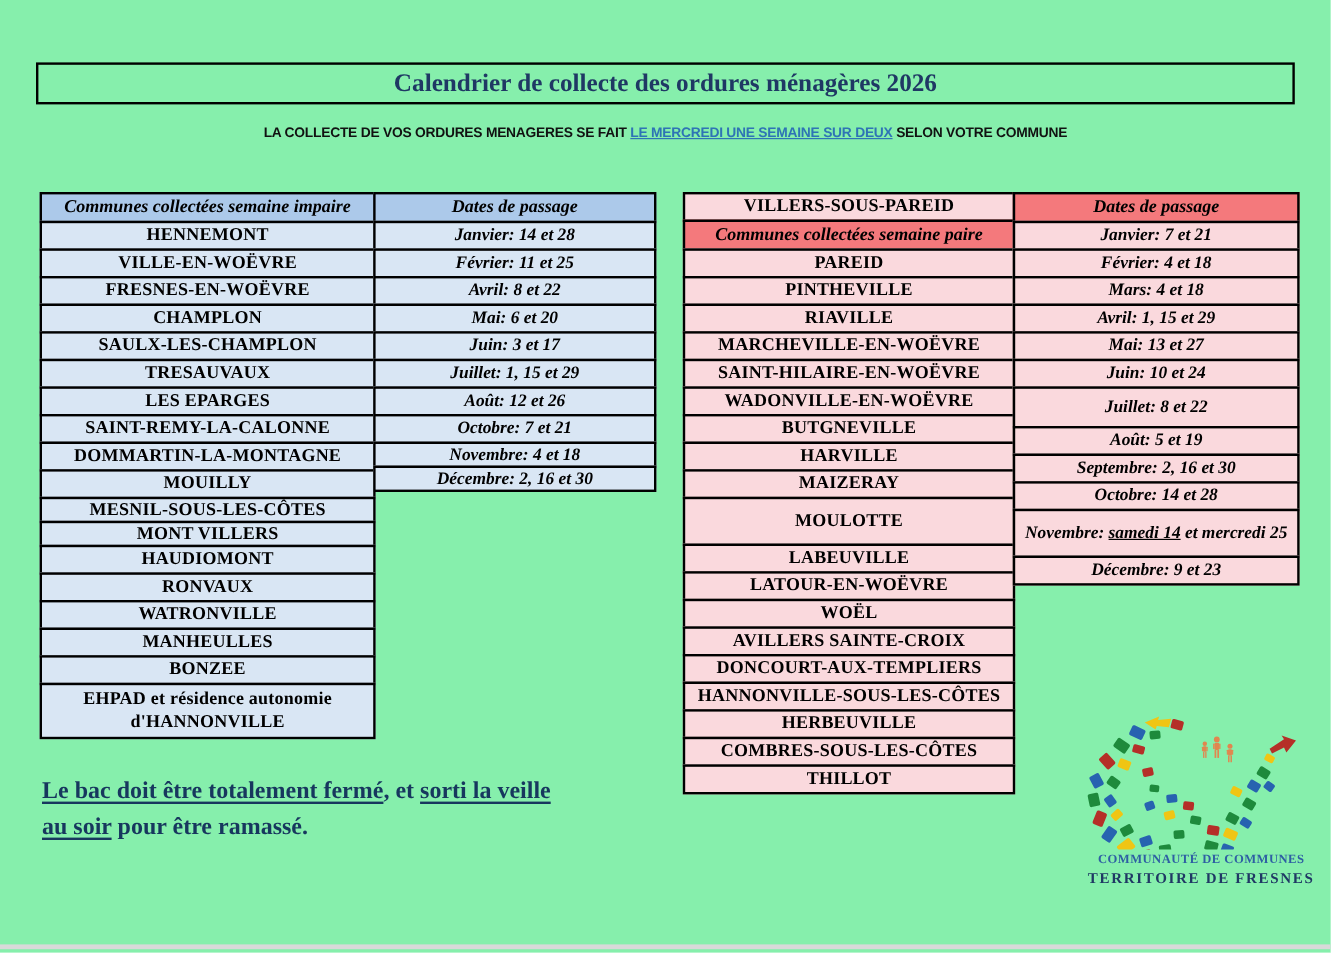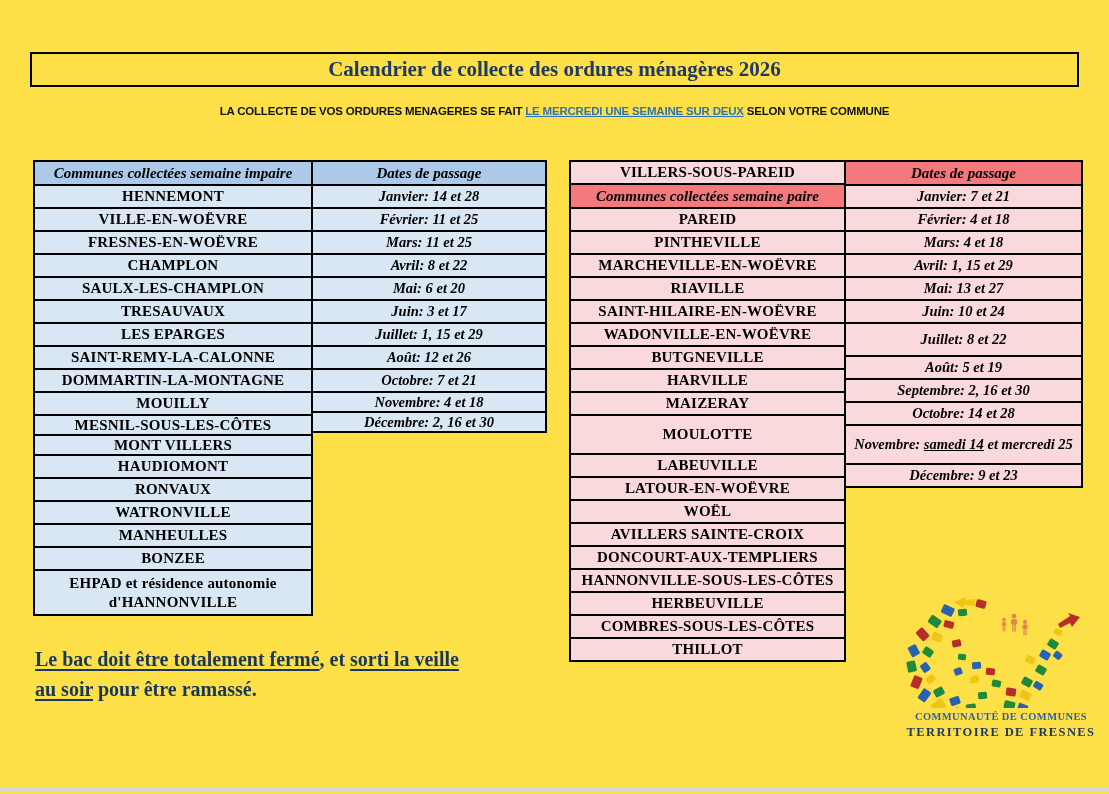--- a/index.html
+++ b/index.html
@@ -1,16 +1,16 @@
 <!DOCTYPE html>
 <html style="--navy: #1F3864; --link-blue: #2E74B5; --header-blue: #ACC9EA; --row-blue: #D9E6F4; --header-red: #F4797C; --row-pink: #FAD9DD; --note-navy: #17375E; --logo-blue: #2E5FA3; --logo-navy: #1F3864; --divider-gray: #D9D9D9; --mosaic-red: #B52F28; --mosaic-blue: #2763B0; --mosaic-green: #1E8A3C; --mosaic-yellow: #F0C514; --mosaic-orange: #E1864F;"><head>
 <meta charset="utf-8">
 <style>
   html,body{margin:0;padding:0;background:#fff;}
-  #page{position:relative;width:1109px;height:794px;background:#fde047;overflow:hidden;
+  #page{position:relative;width:1109px;height:794px;background:#86efac;overflow:hidden;
         font-family:"Liberation Serif",serif;}
 
   
   .title-box{position:absolute;left:30px;top:52px;width:1045px;height:31px;
              border:2px solid #000;display:flex;align-items:center;justify-content:center;}
   .title-box h1{margin:0;font-size:21px;font-weight:bold;color:var(--navy);}
 
   
   .subtitle{position:absolute;left:0;top:105px;width:1109px;text-align:center;
             font-family:"Liberation Sans",sans-serif;font-weight:bold;font-size:11.5px;
@@ -91,40 +91,39 @@
         <div class="cell commune-cell" style="height: 25px;">RONVAUX</div>
         <div class="cell commune-cell" style="height: 25px;">WATRONVILLE</div>
         <div class="cell commune-cell" style="height: 25px;">MANHEULLES</div>
         <div class="cell commune-cell" style="height: 25px;">BONZEE</div>
         <div class="cell commune-cell" style="height: 47px;">EHPAD et résidence autonomie d'HANNONVILLE</div>
       </div>
     <div class="col col-dates">
       <div class="cell header">Dates de passage</div>
     <div class="cell date-cell" style="height: 25px;">Janvier: 14 et 28</div>
         <div class="cell date-cell" style="height: 25px;">Février: 11 et 25</div>
-        <div class="cell date-cell" style="height: 25px;">Mars: 11 et 25</div>
         <div class="cell date-cell" style="height: 25px;">Avril: 8 et 22</div>
         <div class="cell date-cell" style="height: 25px;">Mai: 6 et 20</div>
         <div class="cell date-cell" style="height: 25px;">Juin: 3 et 17</div>
         <div class="cell date-cell" style="height: 25px;">Juillet: 1, 15 et 29</div>
         <div class="cell date-cell" style="height: 25px;">Août: 12 et 26</div>
         <div class="cell date-cell" style="height: 25px;">Octobre: 7 et 21</div>
         <div class="cell date-cell" style="height: 22px;">Novembre: 4 et 18</div>
         <div class="cell date-cell" style="height: 22px;">Décembre: 2, 16 et 30</div>
       </div>
   </div>
 
   <div class="ctable t-paire theme-pink">
     <div class="col col-communes">
       <div class="cell commune-cell" style="height: 25px;">VILLERS-SOUS-PAREID</div>
     <div class="cell header">Communes collectées semaine paire</div>
         <div class="cell commune-cell" style="height: 25px;">PAREID</div>
         <div class="cell commune-cell" style="height: 25px;">PINTHEVILLE</div>
+        <div class="cell commune-cell" style="height: 25px;">RIAVILLE</div>
         <div class="cell commune-cell" style="height: 25px;">MARCHEVILLE-EN-WOËVRE</div>
-        <div class="cell commune-cell" style="height: 25px;">RIAVILLE</div>
         <div class="cell commune-cell" style="height: 25px;">SAINT-HILAIRE-EN-WOËVRE</div>
         <div class="cell commune-cell" style="height: 25px;">WADONVILLE-EN-WOËVRE</div>
         <div class="cell commune-cell" style="height: 25px;">BUTGNEVILLE</div>
         <div class="cell commune-cell" style="height: 25px;">HARVILLE</div>
         <div class="cell commune-cell" style="height: 25px;">MAIZERAY</div>
         <div class="cell commune-cell" style="height: 41px;">MOULOTTE</div>
         <div class="cell commune-cell" style="height: 25px;">LABEUVILLE</div>
         <div class="cell commune-cell" style="height: 25px;">LATOUR-EN-WOËVRE</div>
         <div class="cell commune-cell" style="height: 25px;">WOËL</div>
         <div class="cell commune-cell" style="height: 25px;">AVILLERS SAINTE-CROIX</div>

